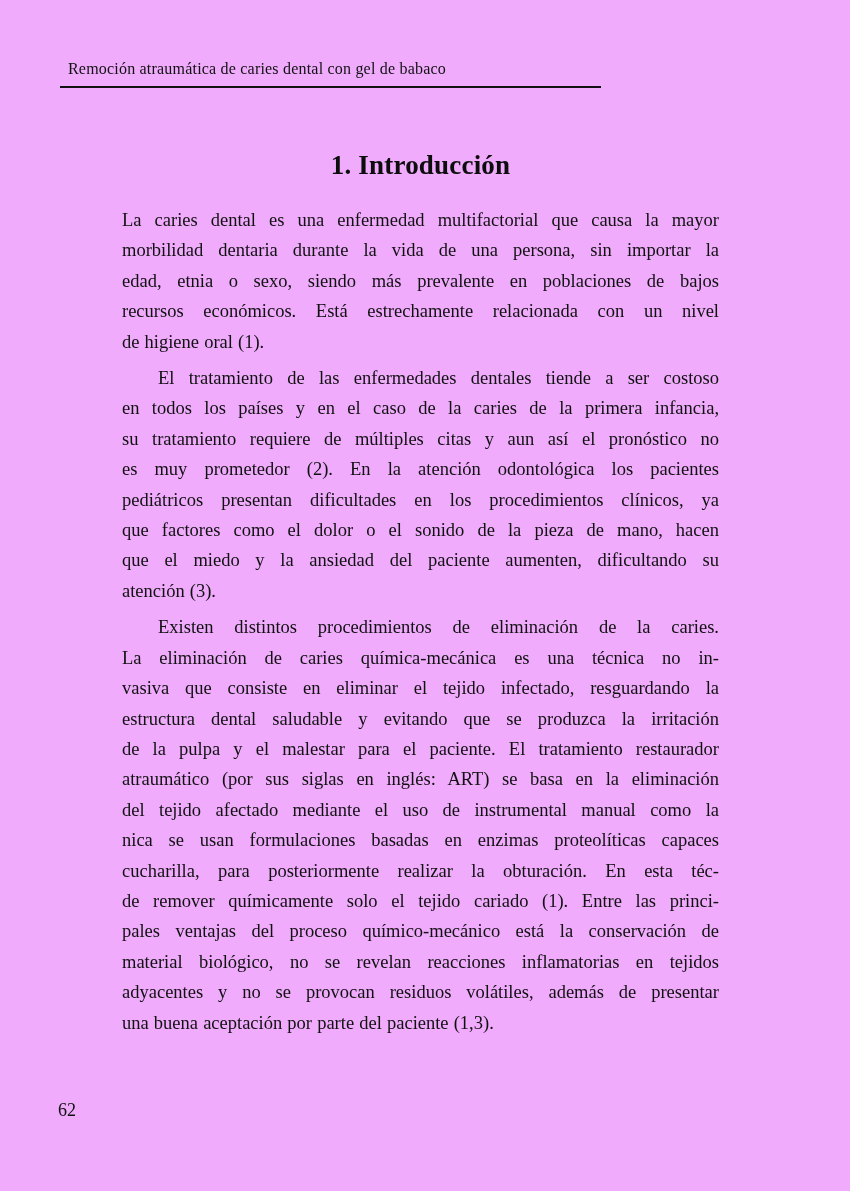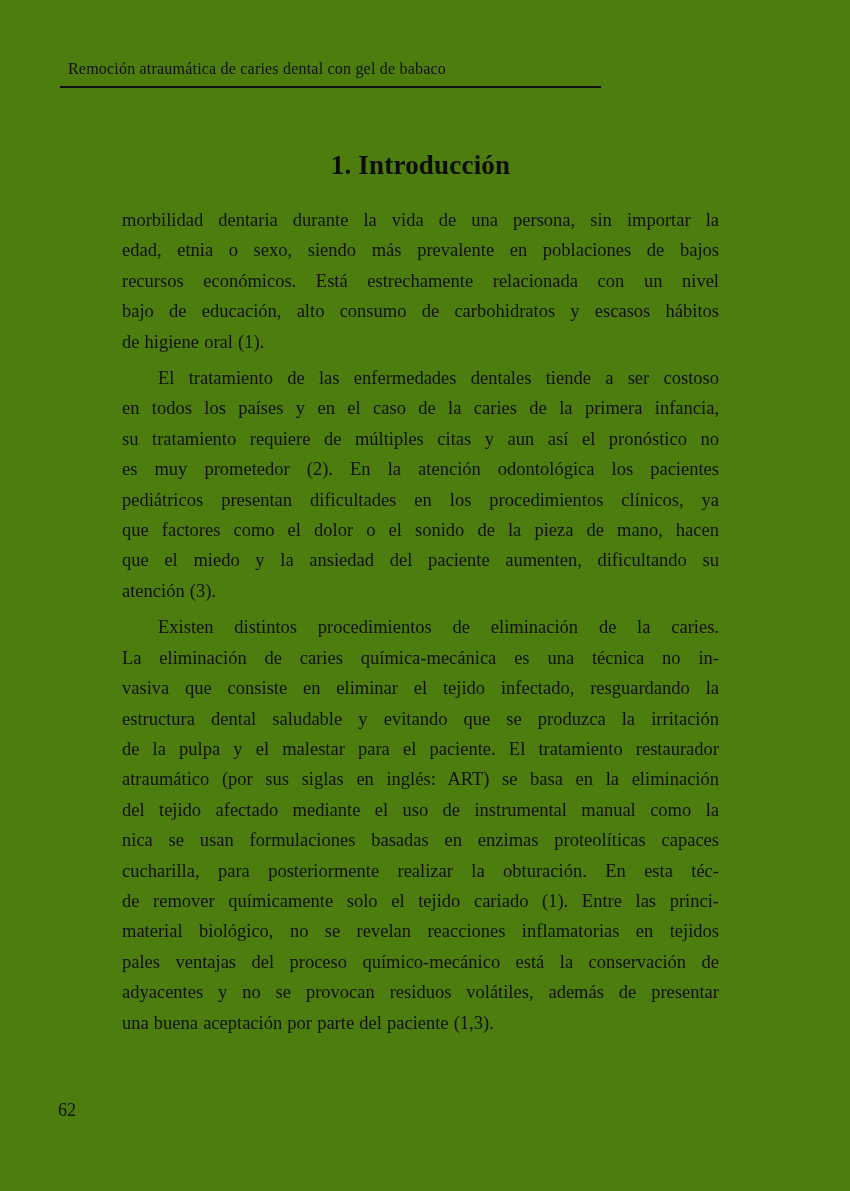--- a/index.html
+++ b/index.html
@@ -4,21 +4,21 @@
 <style>
   html, body {
     margin: 0;
     padding: 0;
     background: #ffffff;
   }
   .page {
     position: relative;
     width: 850px;
     height: 1191px;
-    background: #4d7c0f;
+    background: #f0abfc;
     font-family: "Liberation Serif", "DejaVu Serif", serif;
     color: #111111;
     overflow: hidden;
   }
   .running-header {
     position: absolute;
     left: 68px;
     top: 60px;
     width: 540px;
     font-size: 16px;
@@ -81,24 +81,24 @@
 <body>
 
 <div class="page">
   <div class="running-header">Remoción atraumática de caries dental con gel de babaco</div>
   <div class="header-rule"></div>
 
   <div class="content">
     <h1 class="section-title">1. Introducción</h1>
     <div>
         <div class="paragraph">
+          <div class="line">La caries dental es una enfermedad multifactorial que causa la mayor</div>
           <div class="line">morbilidad dentaria durante la vida de una persona, sin importar la</div>
           <div class="line">edad, etnia o sexo, siendo más prevalente en poblaciones de bajos</div>
           <div class="line">recursos económicos. Está estrechamente relacionada con un nivel</div>
-          <div class="line">bajo de educación, alto consumo de carbohidratos y escasos hábitos</div>
           <div class="line last">de higiene oral (1).</div>
         </div>
         <div class="paragraph indent">
           <div class="line">El tratamiento de las enfermedades dentales tiende a ser costoso</div>
           <div class="line">en todos los países y en el caso de la caries de la primera infancia,</div>
           <div class="line">su tratamiento requiere de múltiples citas y aun así el pronóstico no</div>
           <div class="line">es muy prometedor (2). En la atención odontológica los pacientes</div>
           <div class="line">pediátricos presentan dificultades en los procedimientos clínicos, ya</div>
           <div class="line">que factores como el dolor o el sonido de la pieza de mano, hacen</div>
           <div class="line">que el miedo y la ansiedad del paciente aumenten, dificultando su</div>
@@ -108,22 +108,22 @@
           <div class="line">Existen distintos procedimientos de eliminación de la caries.</div>
           <div class="line">La eliminación de caries química-mecánica es una técnica no in-</div>
           <div class="line">vasiva que consiste en eliminar el tejido infectado, resguardando la</div>
           <div class="line">estructura dental saludable y evitando que se produzca la irritación</div>
           <div class="line">de la pulpa y el malestar para el paciente. El tratamiento restaurador</div>
           <div class="line">atraumático (por sus siglas en inglés: ART) se basa en la eliminación</div>
           <div class="line">del tejido afectado mediante el uso de instrumental manual como la</div>
           <div class="line">nica se usan formulaciones basadas en enzimas proteolíticas capaces</div>
           <div class="line">cucharilla, para posteriormente realizar la obturación. En esta téc-</div>
           <div class="line">de remover químicamente solo el tejido cariado (1). Entre las princi-</div>
+          <div class="line">pales ventajas del proceso químico-mecánico está la conservación de</div>
           <div class="line">material biológico, no se revelan reacciones inflamatorias en tejidos</div>
-          <div class="line">pales ventajas del proceso químico-mecánico está la conservación de</div>
           <div class="line">adyacentes y no se provocan residuos volátiles, además de presentar</div>
           <div class="line last">una buena aceptación por parte del paciente (1,3).</div>
         </div>
       </div>
   </div>
 
   <div class="page-number">62</div>
 </div>
 
 </body></html>

